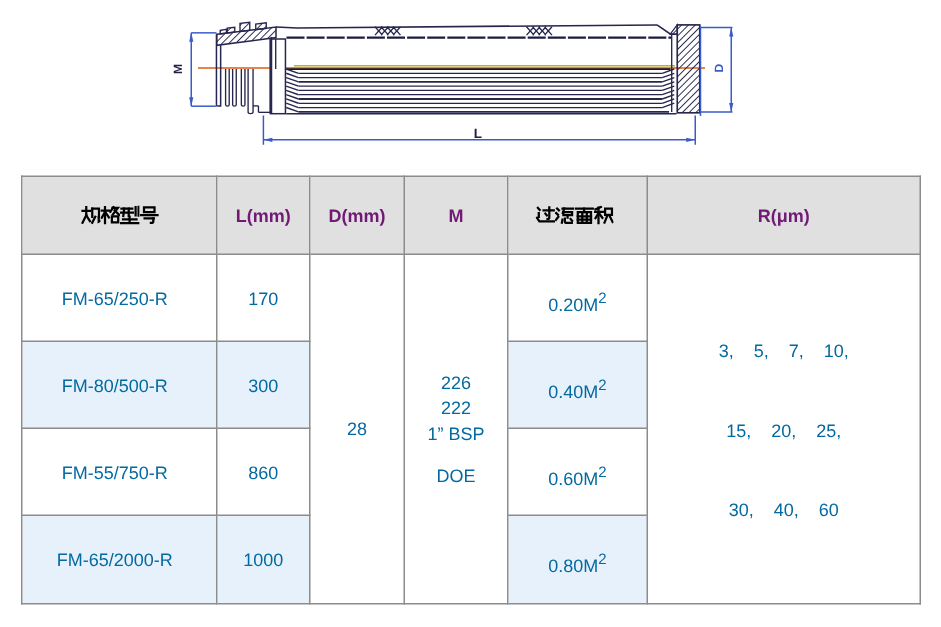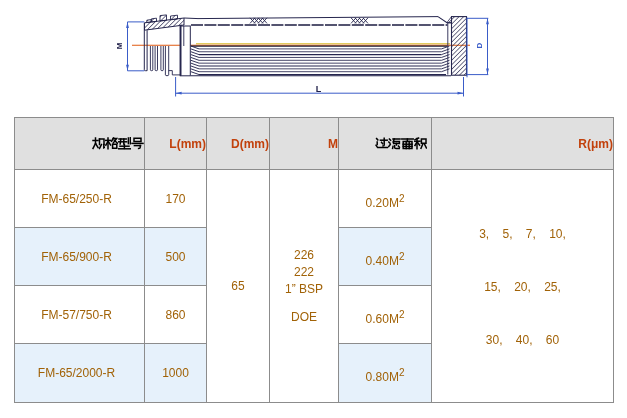--- a/index.html
+++ b/index.html
@@ -1,21 +1,21 @@
 <!DOCTYPE html>
 <html><head>
 <meta charset="utf-8">
 <style>
 html,body{margin:0;padding:0;background:#ffffff;width:627px;height:418px;overflow:hidden;}
 body{font-family:"Liberation Sans",sans-serif;position:relative;}
 #draw{position:absolute;left:0;top:0;}
 #tbl{position:absolute;left:14px;top:117px;border-collapse:collapse;table-layout:fixed;width:599px;}
 #tbl td,#tbl th{border:1px solid #8c8c8c;text-align:center;vertical-align:middle;padding:0;overflow:hidden;}
-#tbl th{background:#e0e0e0;font-weight:bold;font-size:12px;color:#c2410c;text-align:right;}
-#tbl td{font-size:12px;color:#a16207;background:#fff;}
+#tbl th{background:#e0e0e0;font-weight:bold;font-size:12px;color:#701a75;}
+#tbl td{font-size:12px;color:#0369a1;background:#fff;}
 #tbl tr.b td.z{background:#e6f1fb;}
 #tbl td.c1{padding-right:6px;}
 #tbl td.val{padding-top:8px;margin-top:33px;}
 .cjk{display:inline-block;vertical-align:-2px;}
 sup{font-size:10px;vertical-align:baseline;position:relative;top:-5px;}
 </style>
 </head>
 <body>
 <svg id="draw" width="627" height="116" viewBox="0 0 627 116" xmlns="http://www.w3.org/2000/svg">
 <defs>
@@ -239,36 +239,36 @@
               <path d="M7.4,2 H12 V6.2 H7.4 Z"></path>
               <path d="M8.6,7.4 L7,11.4"></path>
               <path d="M10.6,7.4 L12.4,11"></path>
             </g>
           </svg></th>
  <th>R(μm)</th>
 </tr>
 <tr style="height:58px">
  <td class="z c1">FM-65/250-R</td>
  <td class="z">170</td>
- <td rowspan="4">65</td>
+ <td rowspan="4">28</td>
  <td rowspan="4">
           <div style="line-height:17px">226<br>222<br>1” BSP<br><span style="display:inline-block;margin-top:11px">DOE</span></div>
         </td>
  <td class="z val">0.20M<sup>2</sup></td>
  <td rowspan="4" style="padding-top:3px">
           <div style="line-height:53px">3,&nbsp;&nbsp;&nbsp;&nbsp;5,&nbsp;&nbsp;&nbsp;&nbsp;7,&nbsp;&nbsp;&nbsp;&nbsp;10,<br>15,&nbsp;&nbsp;&nbsp;&nbsp;20,&nbsp;&nbsp;&nbsp;&nbsp;25,<br>30,&nbsp;&nbsp;&nbsp;&nbsp;40,&nbsp;&nbsp;&nbsp;&nbsp;60</div>
         </td>
 </tr>
 <tr class="b" style="height:58px">
- <td class="z c1">FM-65/900-R</td>
- <td class="z">500</td>
+ <td class="z c1">FM-80/500-R</td>
+ <td class="z">300</td>
  <td class="z val">0.40M<sup>2</sup></td>
 </tr>
 <tr style="height:58px">
- <td class="z c1">FM-57/750-R</td>
+ <td class="z c1">FM-55/750-R</td>
  <td class="z">860</td>
  <td class="z val">0.60M<sup>2</sup></td>
 </tr>
 <tr class="b" style="height:59px">
  <td class="z c1">FM-65/2000-R</td>
  <td class="z">1000</td>
  <td class="z val">0.80M<sup>2</sup></td>
 </tr>
 </tbody>
   </table>

